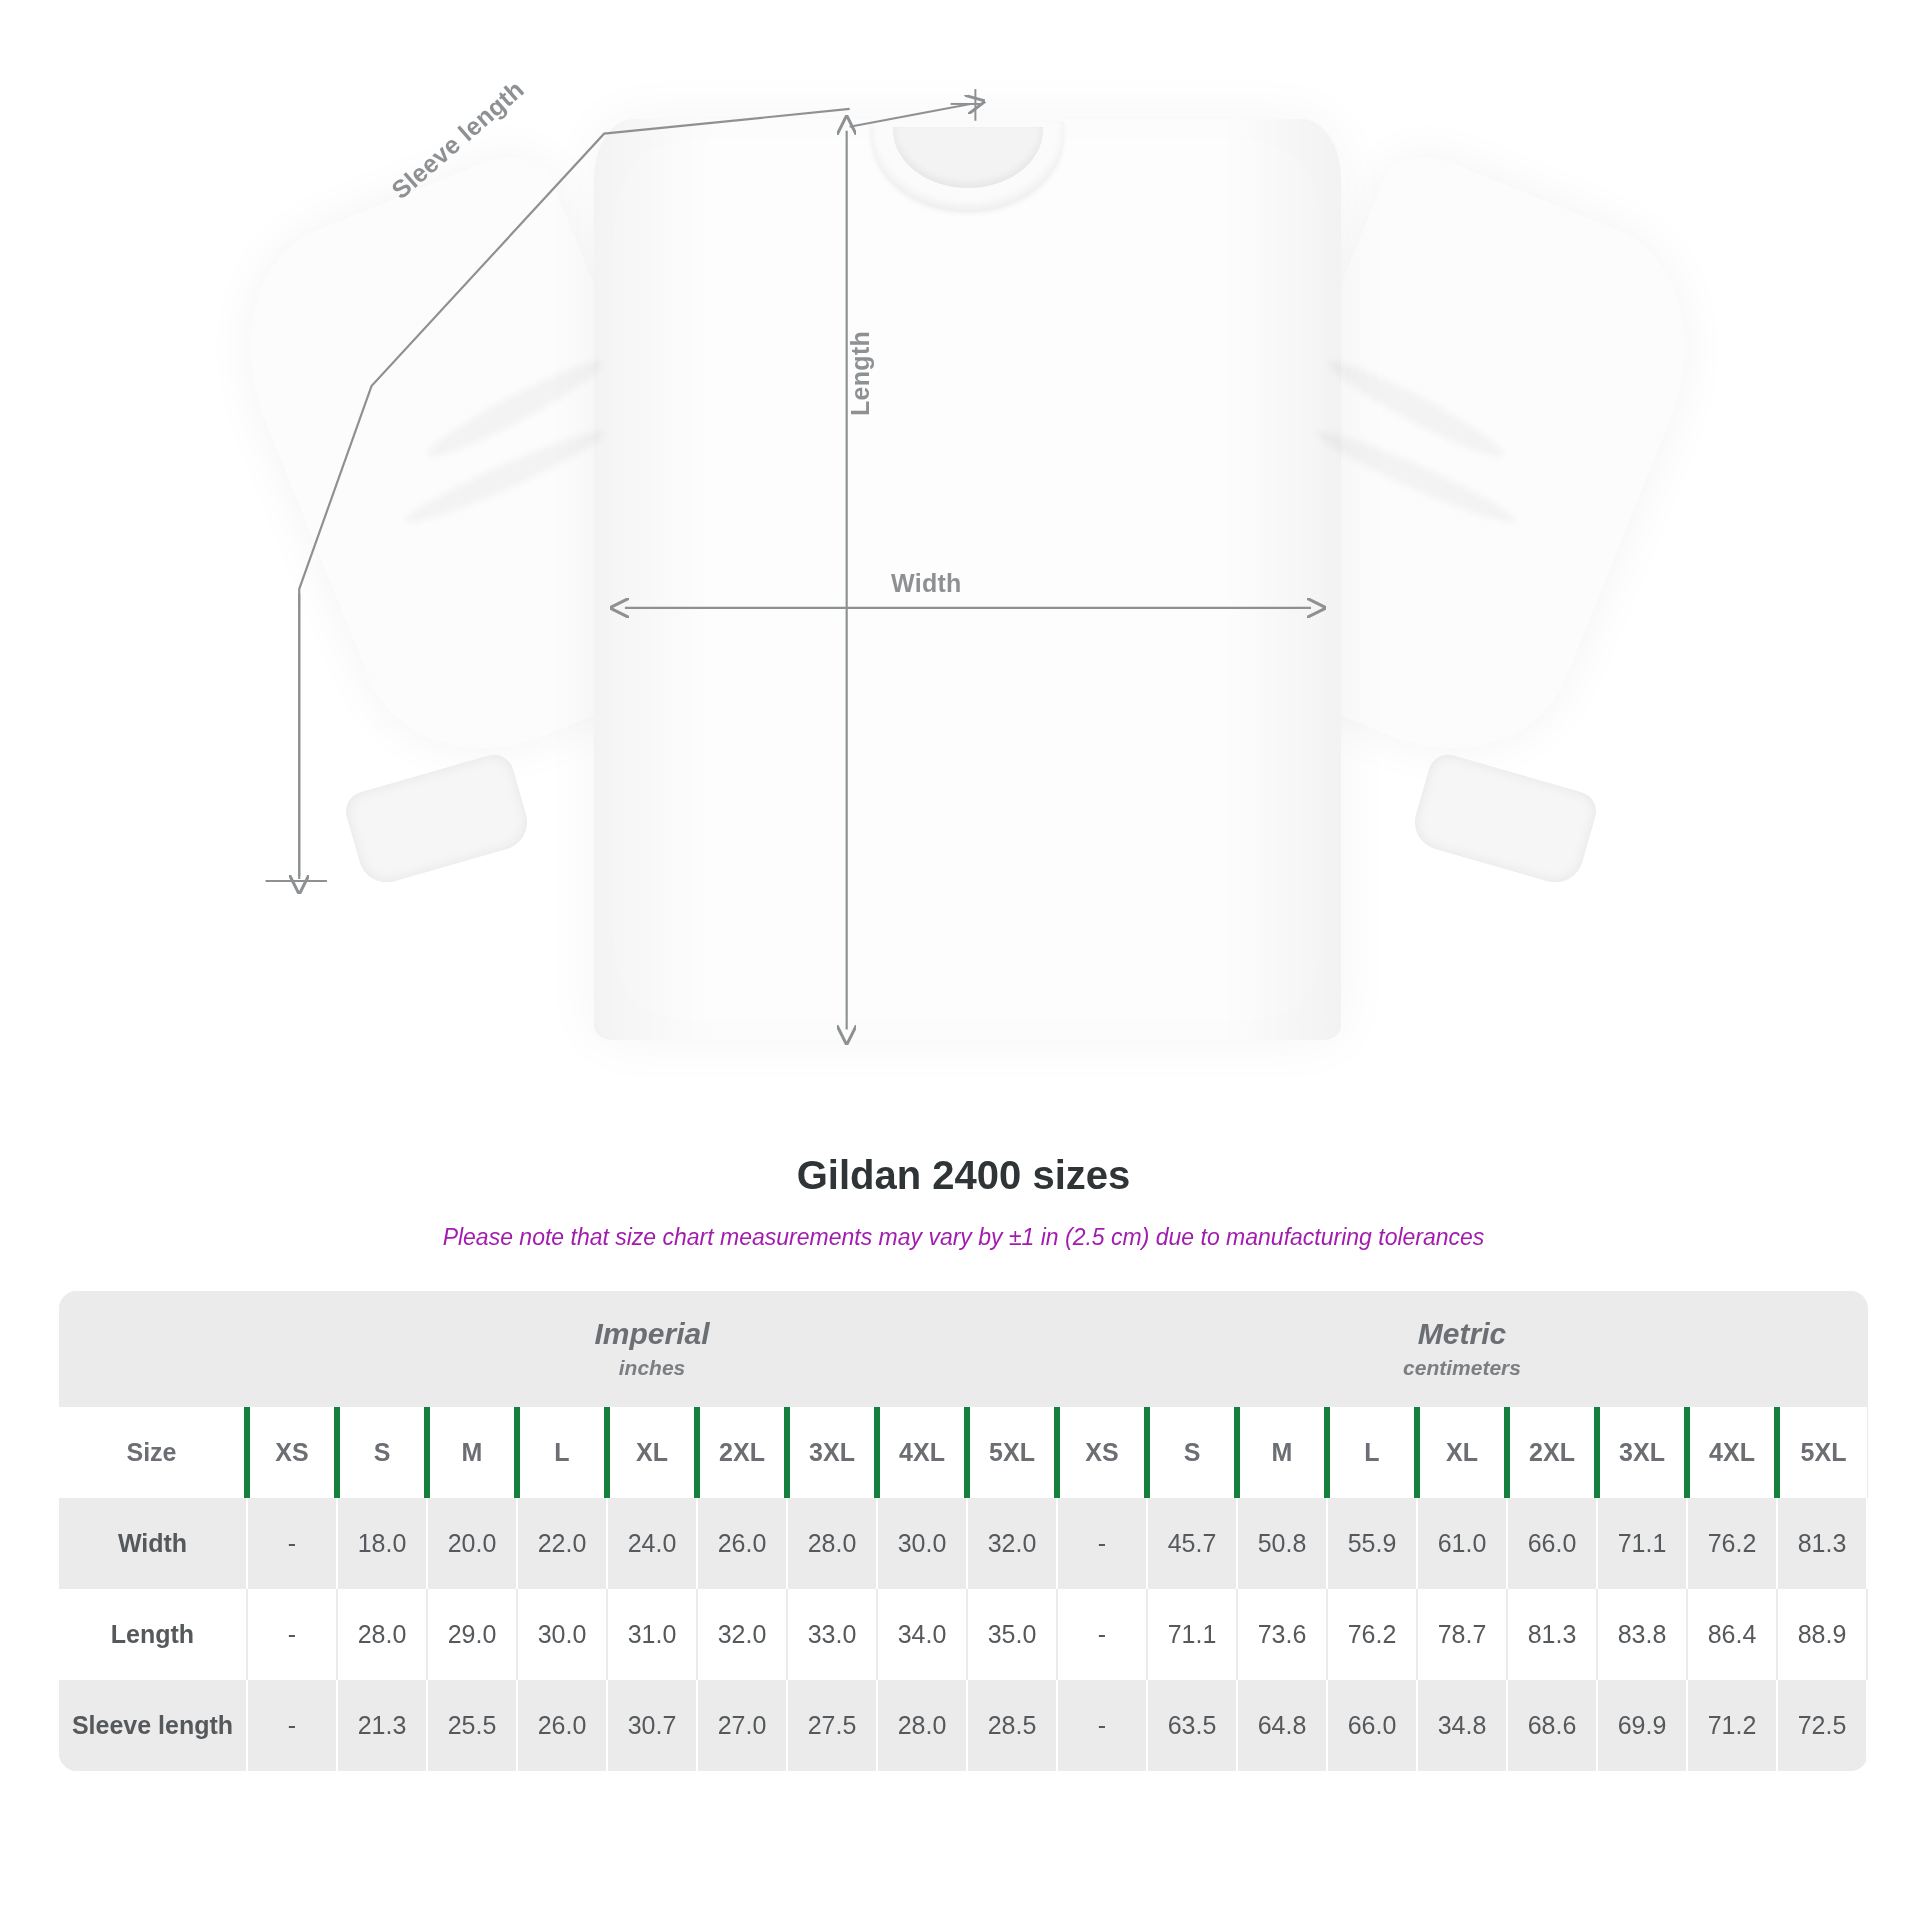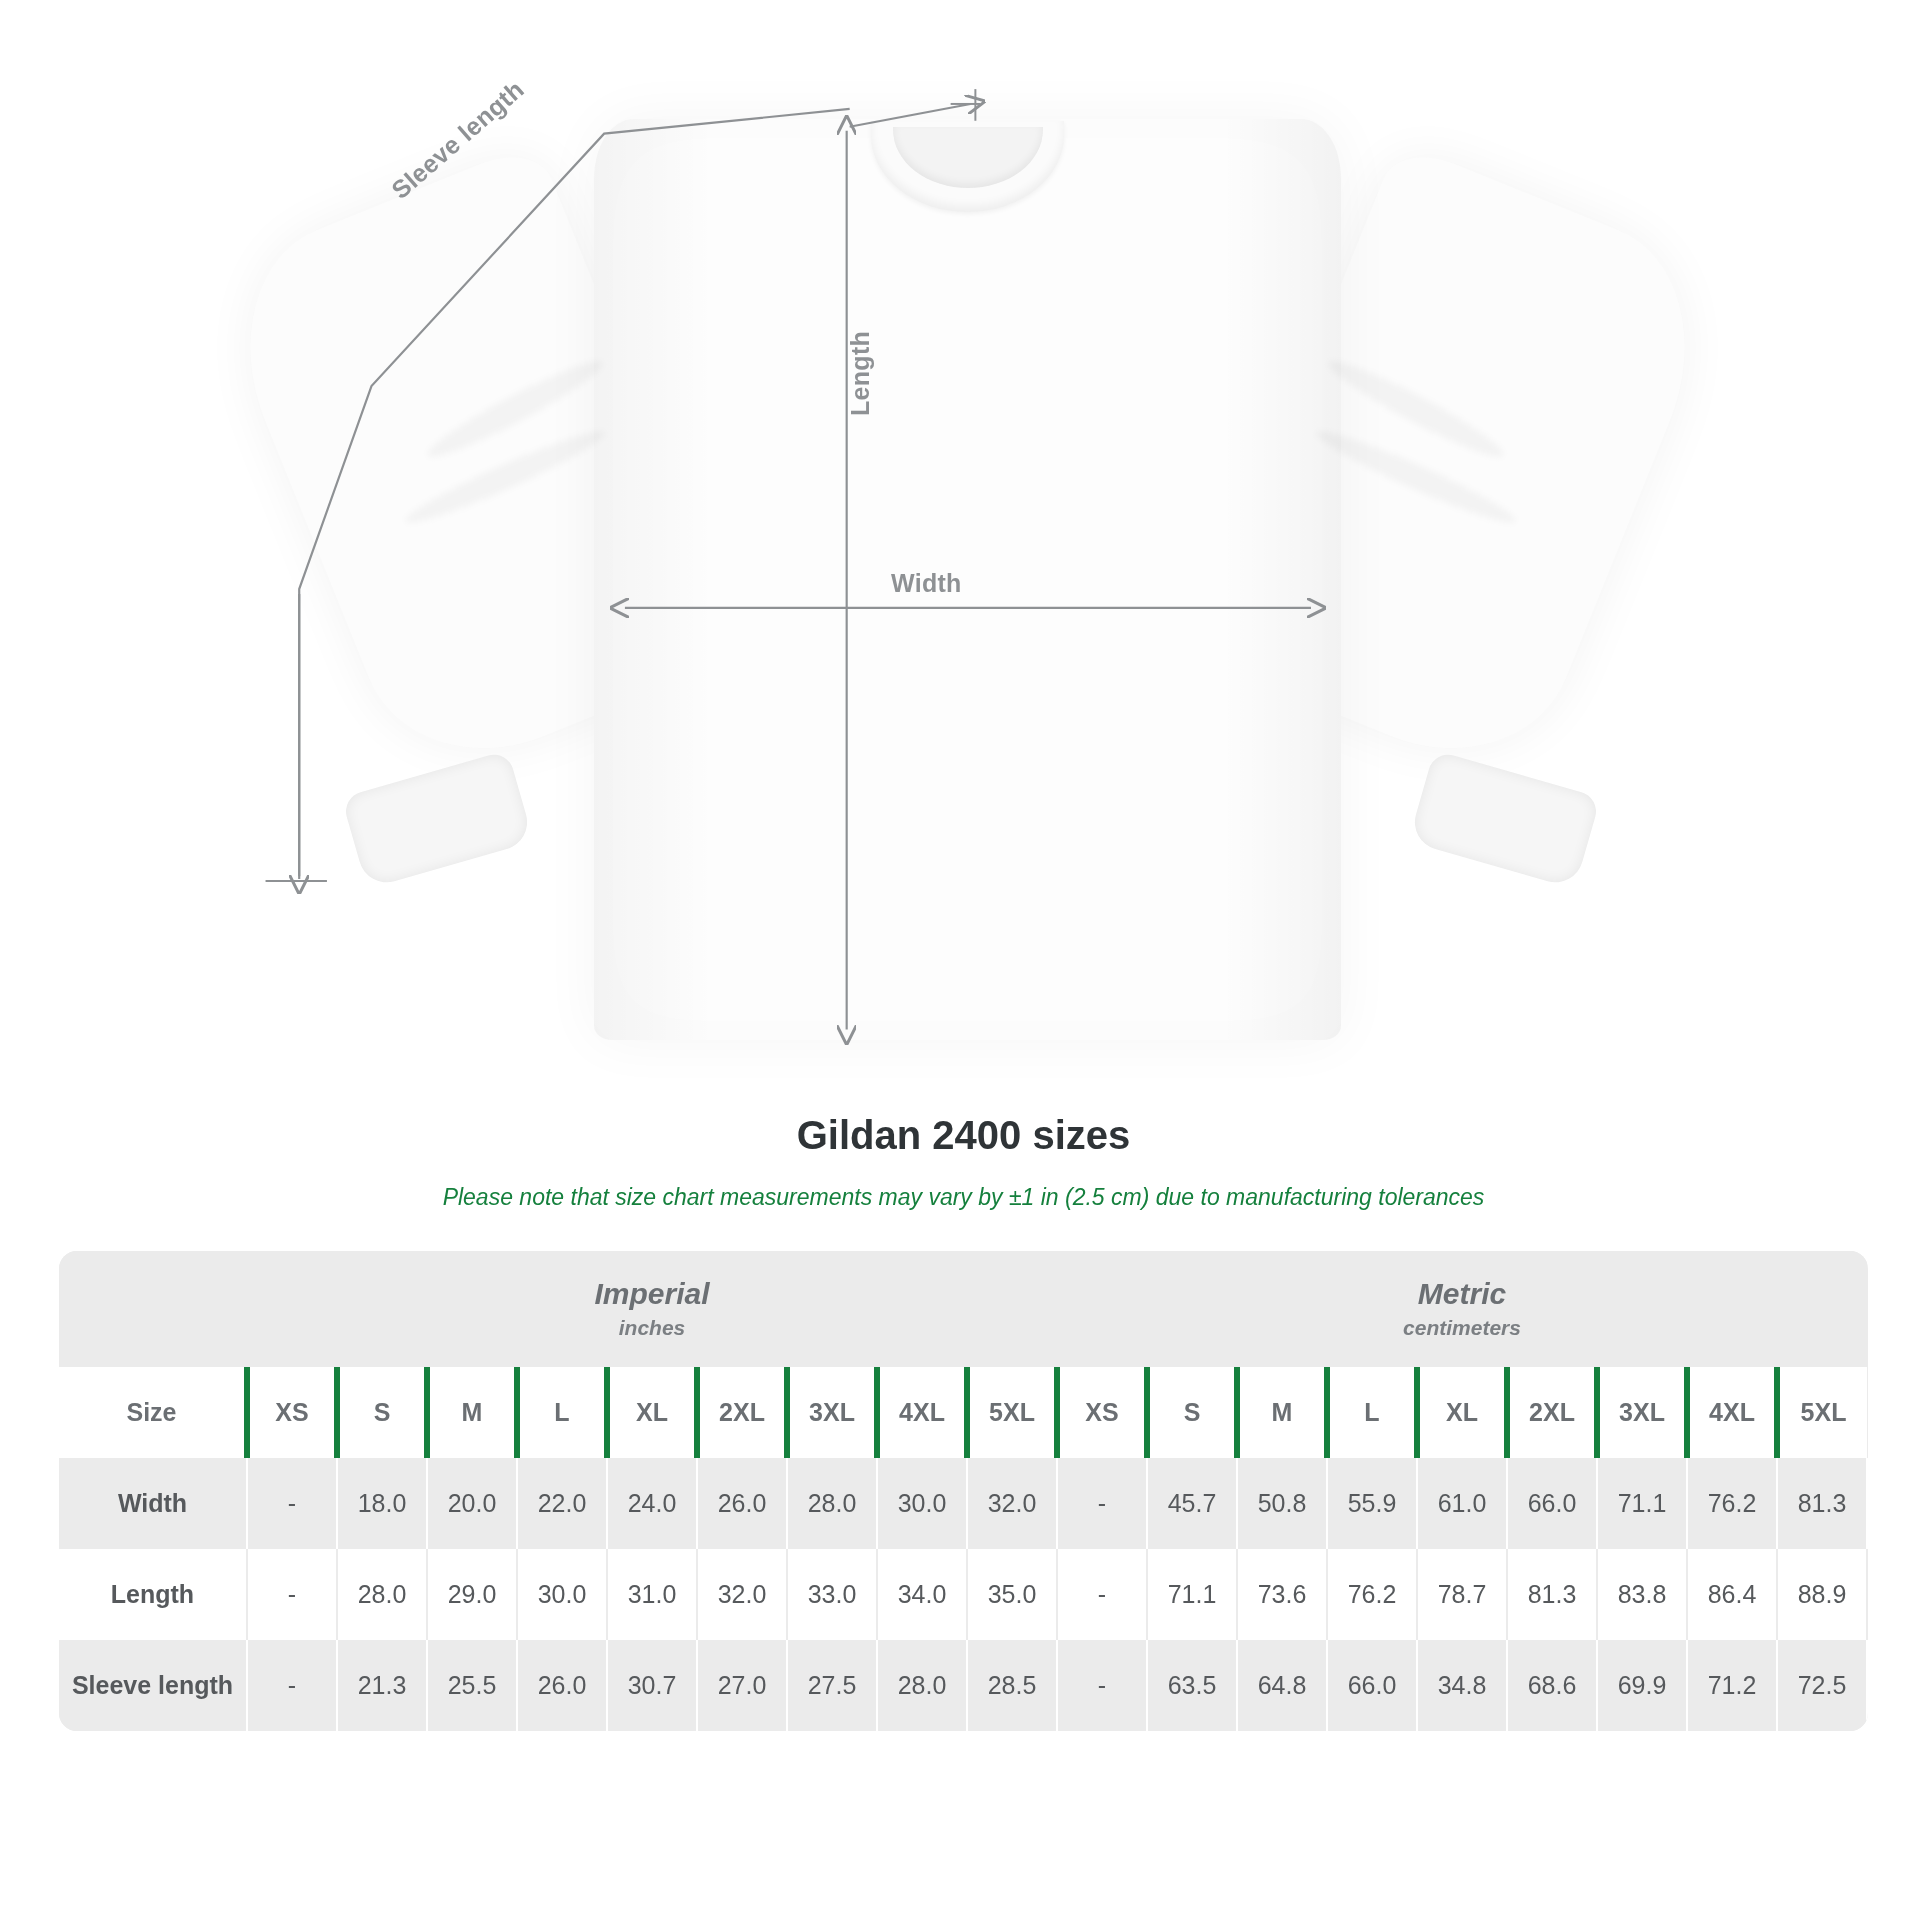--- a/index.html
+++ b/index.html
@@ -141,27 +141,27 @@
     transform: rotate(-41deg);
     transform-origin: left top;
   }
 
   
   .chart-title {
     text-align: center;
     font-size: 40px;
     font-weight: bold;
     color: #2f3437;
-    margin-top: 24px;
+    margin-top: 64px;
   }
   .chart-subtitle {
     text-align: center;
     font-size: 23px;
     font-style: italic;
-    color: #15803d;
+    color: #a21caf;
     margin-top: 26px;
   }
 
   
   .table-wrap {
     margin: 40px 59px 0 59px;
     border-radius: 18px;
     overflow: hidden;
     background: #ebebeb;
   }

